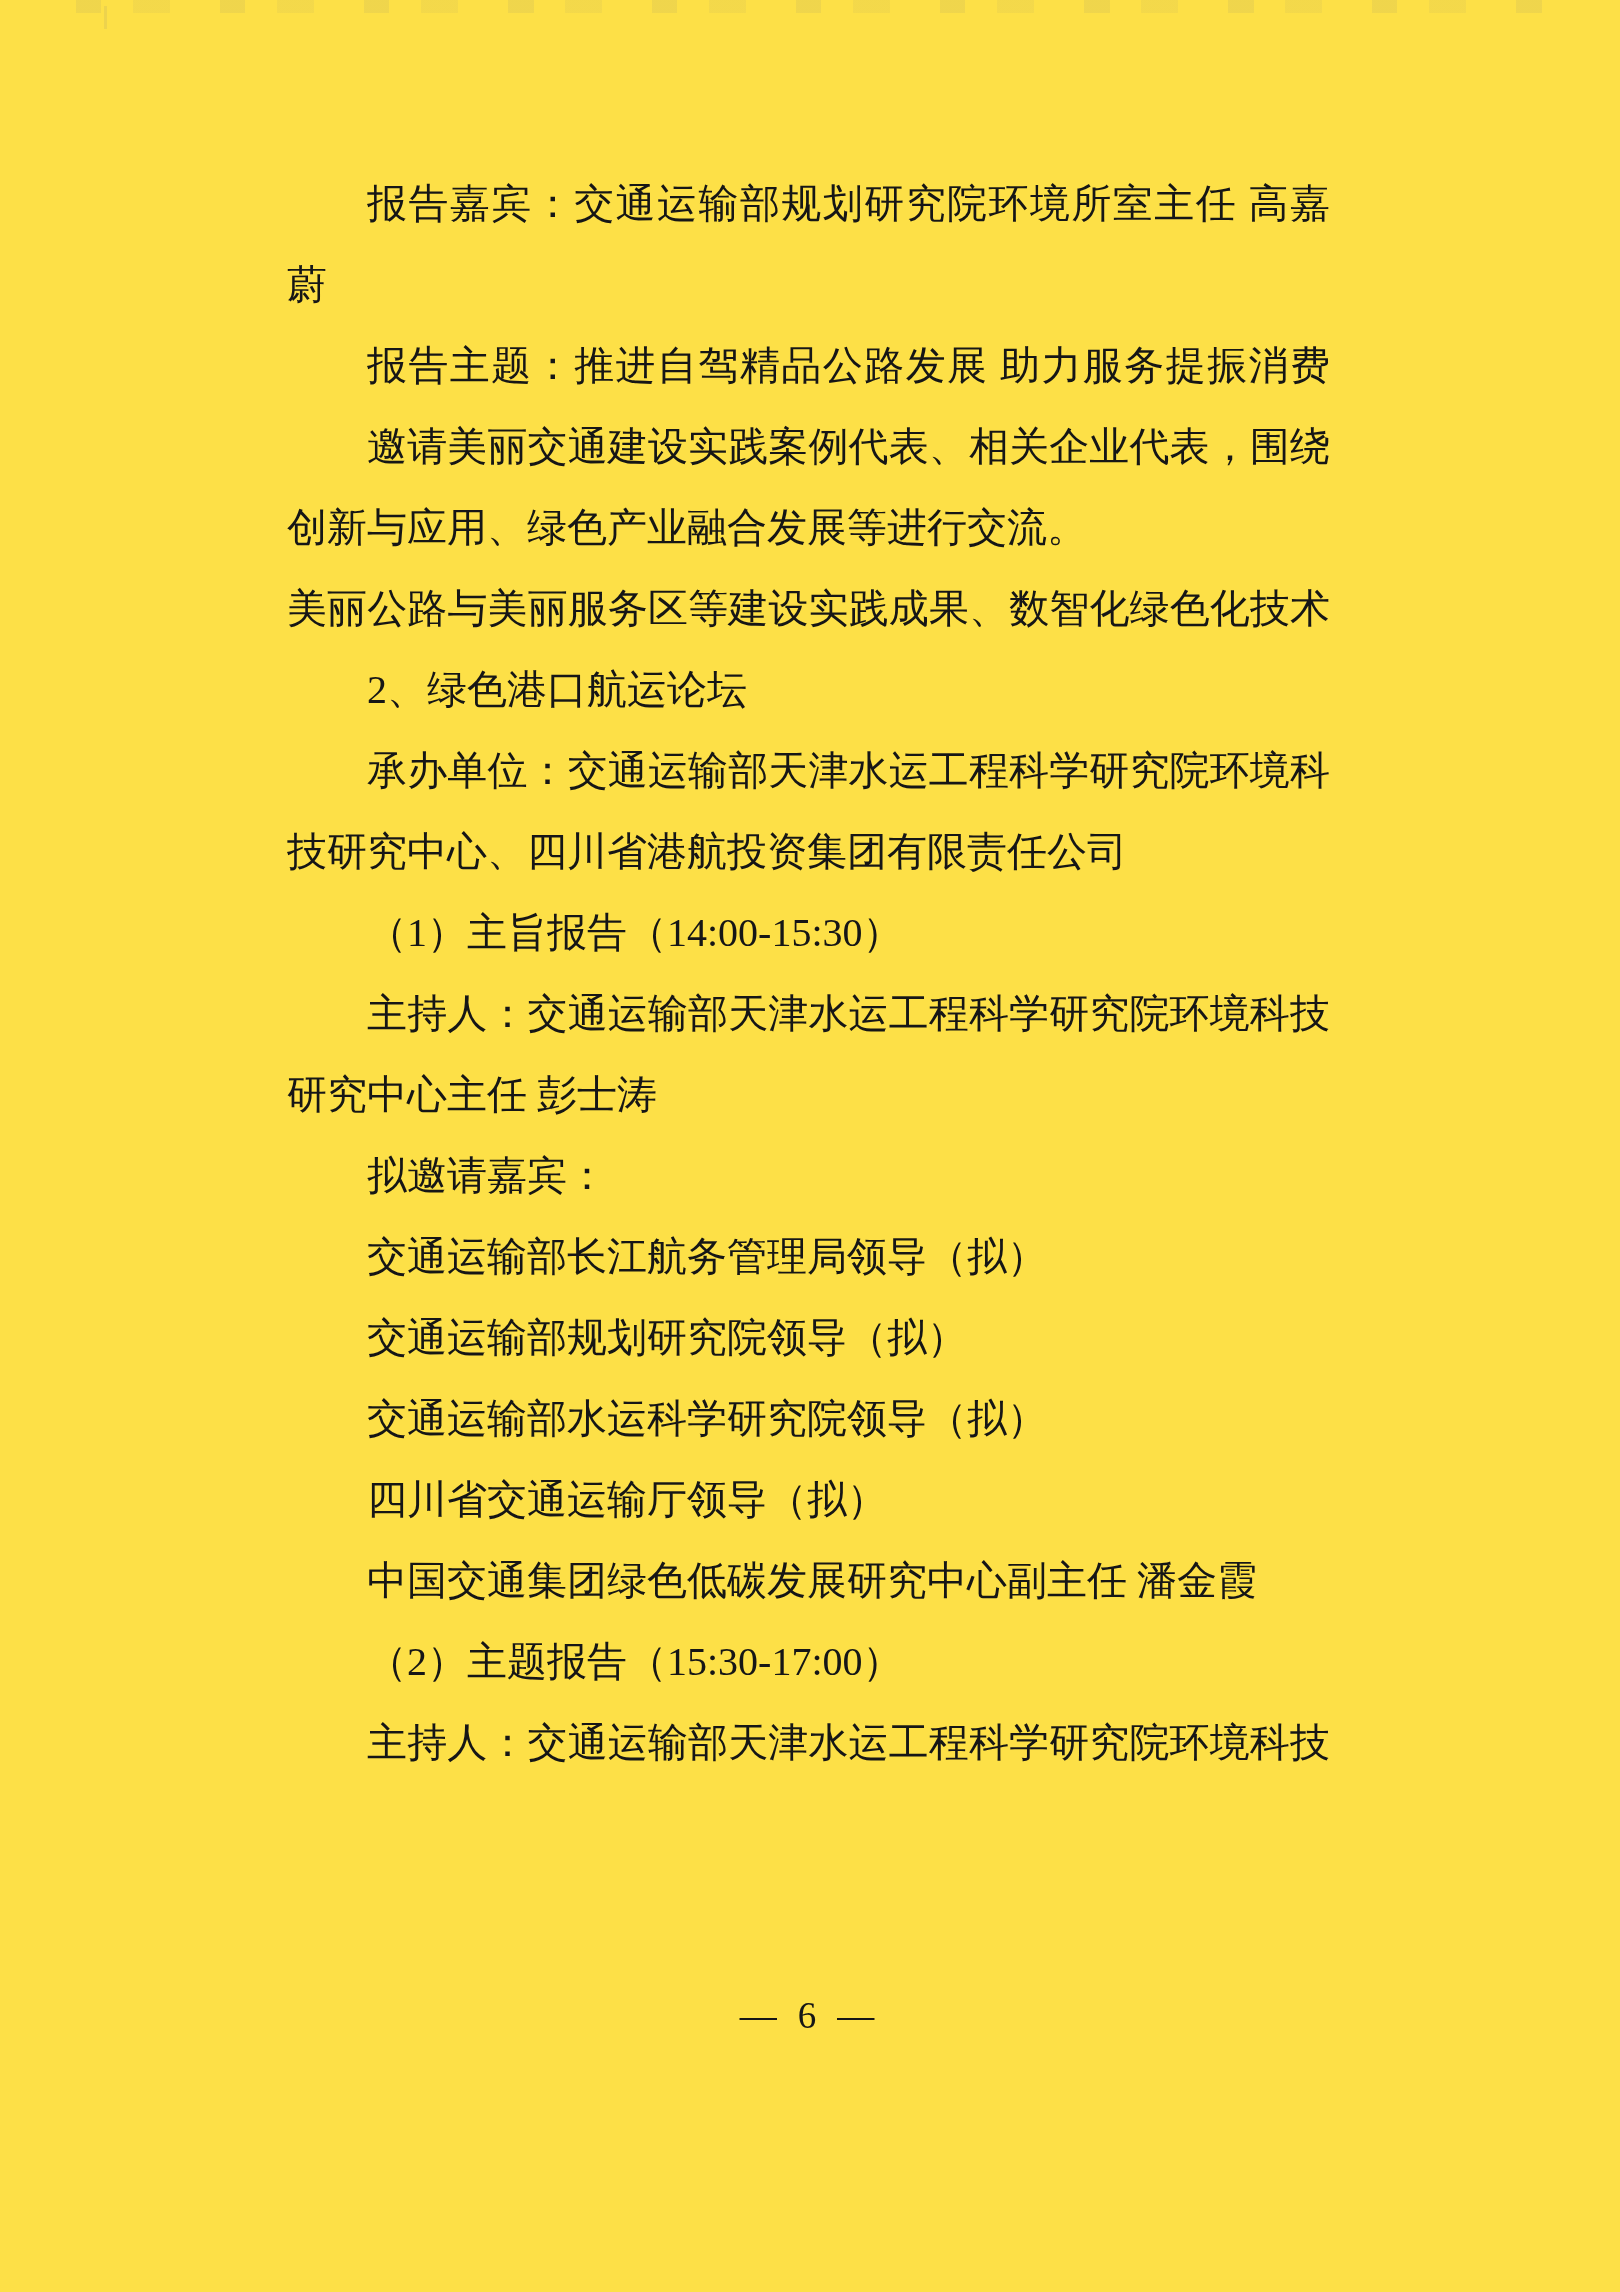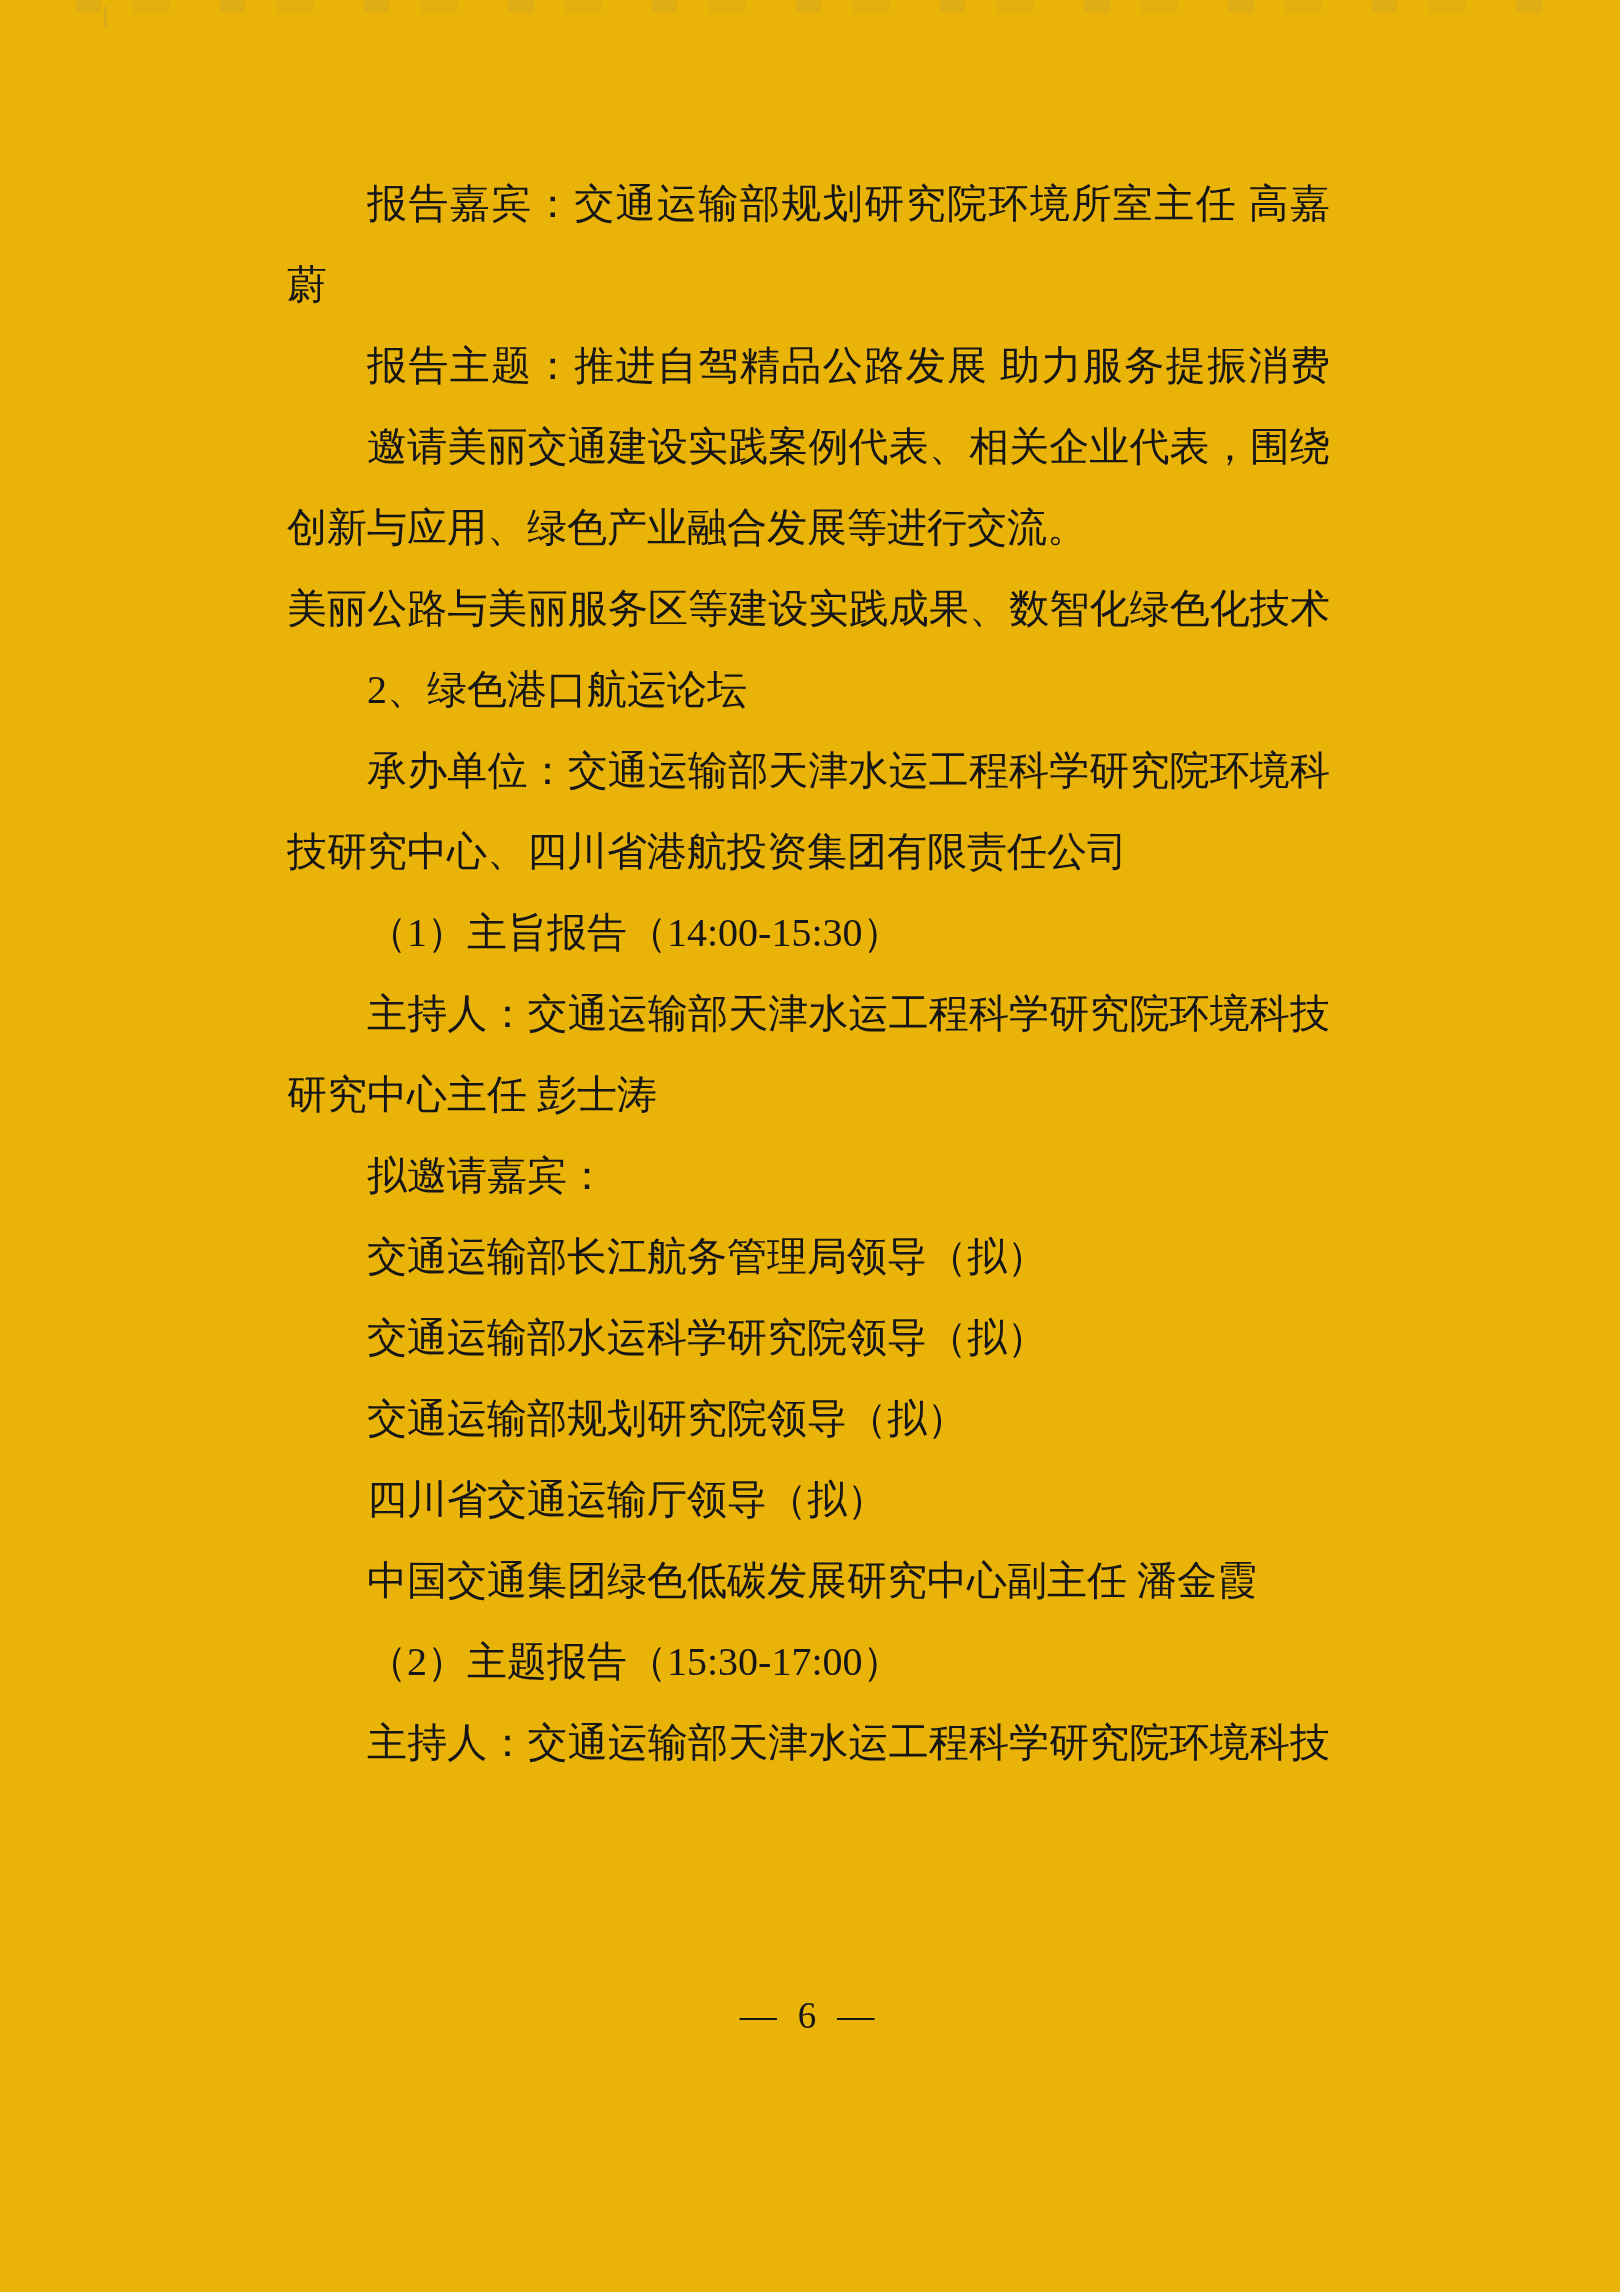--- a/index.html
+++ b/index.html
@@ -5,21 +5,21 @@
   html, body {
     margin: 0;
     padding: 0;
     background: #888;
   }
   .page {
     position: relative;
     width: 1620px;
     height: 2293px;
     margin: 0 auto;
-    background: #eab308;
+    background: #fde047;
     overflow: hidden;
     font-family: "Liberation Serif", "DejaVu Serif", serif;
   }
   
   .top-artifacts {
     position: absolute;
     top: 0;
     left: 76px;
     width: 1472px;
     height: 12.7px;
@@ -95,22 +95,22 @@
     <div class="line">创新与应用、绿色产业融合发展等进行交流。</div>
     <div class="line jf">美丽公路与美丽服务区等建设实践成果、数智化绿色化技术</div>
     <div class="line ind">2、绿色港口航运论坛</div>
     <div class="line ind jf">承办单位：交通运输部天津水运工程科学研究院环境科</div>
     <div class="line">技研究中心、四川省港航投资集团有限责任公司</div>
     <div class="line ind">（1）主旨报告（14:00-15:30）</div>
     <div class="line ind jf">主持人：交通运输部天津水运工程科学研究院环境科技</div>
     <div class="line">研究中心主任 彭士涛</div>
     <div class="line ind">拟邀请嘉宾：</div>
     <div class="line ind">交通运输部长江航务管理局领导（拟）</div>
+    <div class="line ind">交通运输部规划研究院领导（拟）</div>
     <div class="line ind">交通运输部水运科学研究院领导（拟）</div>
-    <div class="line ind">交通运输部规划研究院领导（拟）</div>
     <div class="line ind">四川省交通运输厅领导（拟）</div>
     <div class="line ind">中国交通集团绿色低碳发展研究中心副主任 潘金霞</div>
     <div class="line ind">（2）主题报告（15:30-17:00）</div>
     <div class="line ind jf">主持人：交通运输部天津水运工程科学研究院环境科技</div>
   </div>
 
   <div class="page-num">— 6 —</div>
 
 </div>
 

